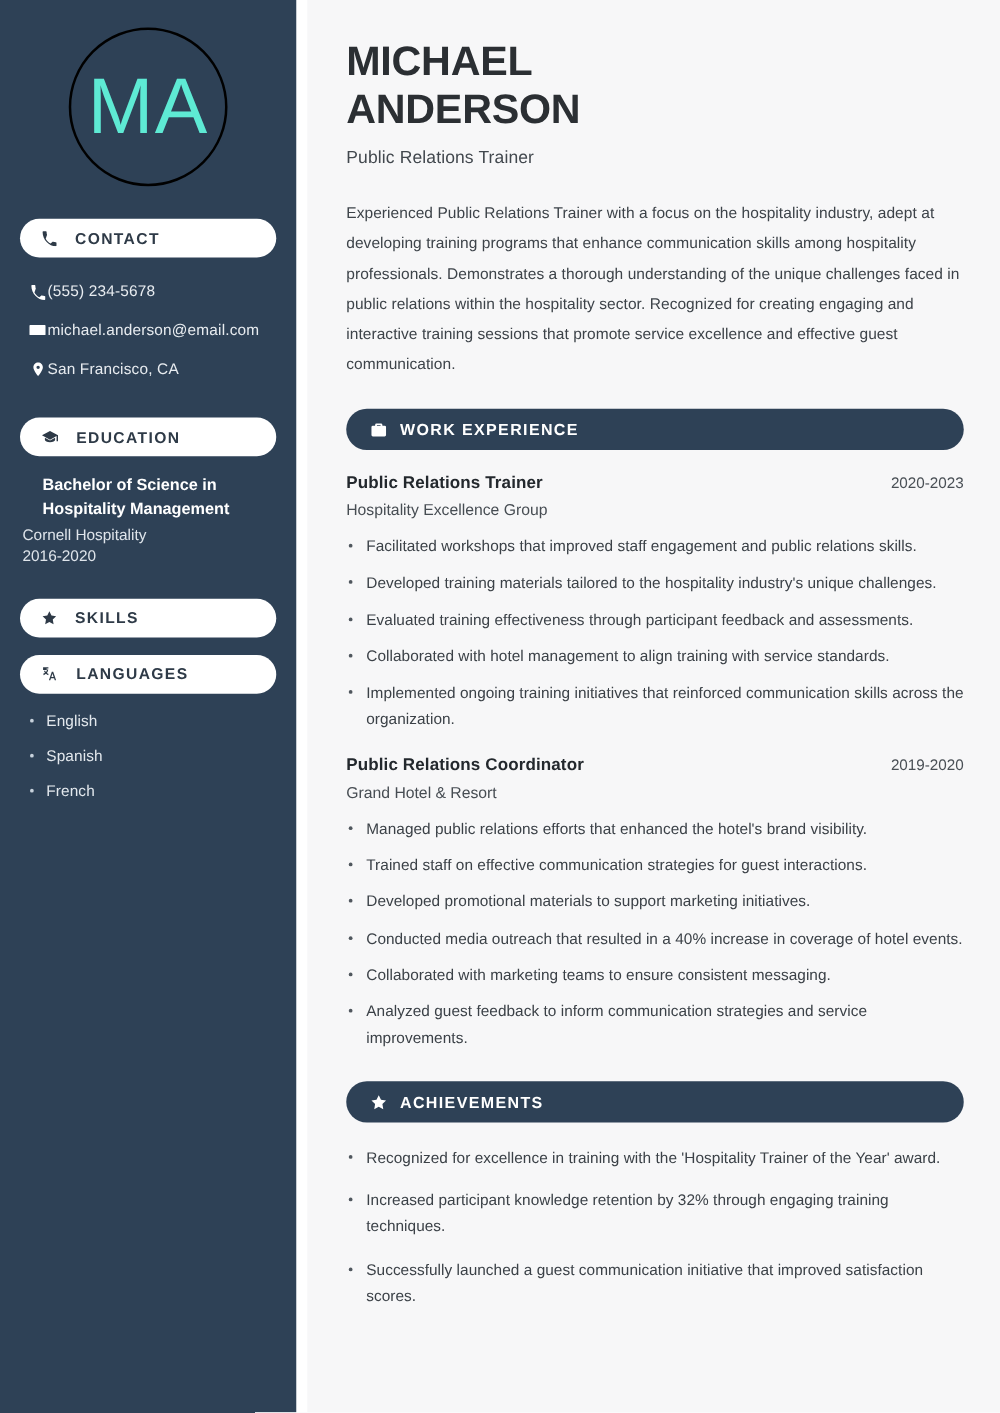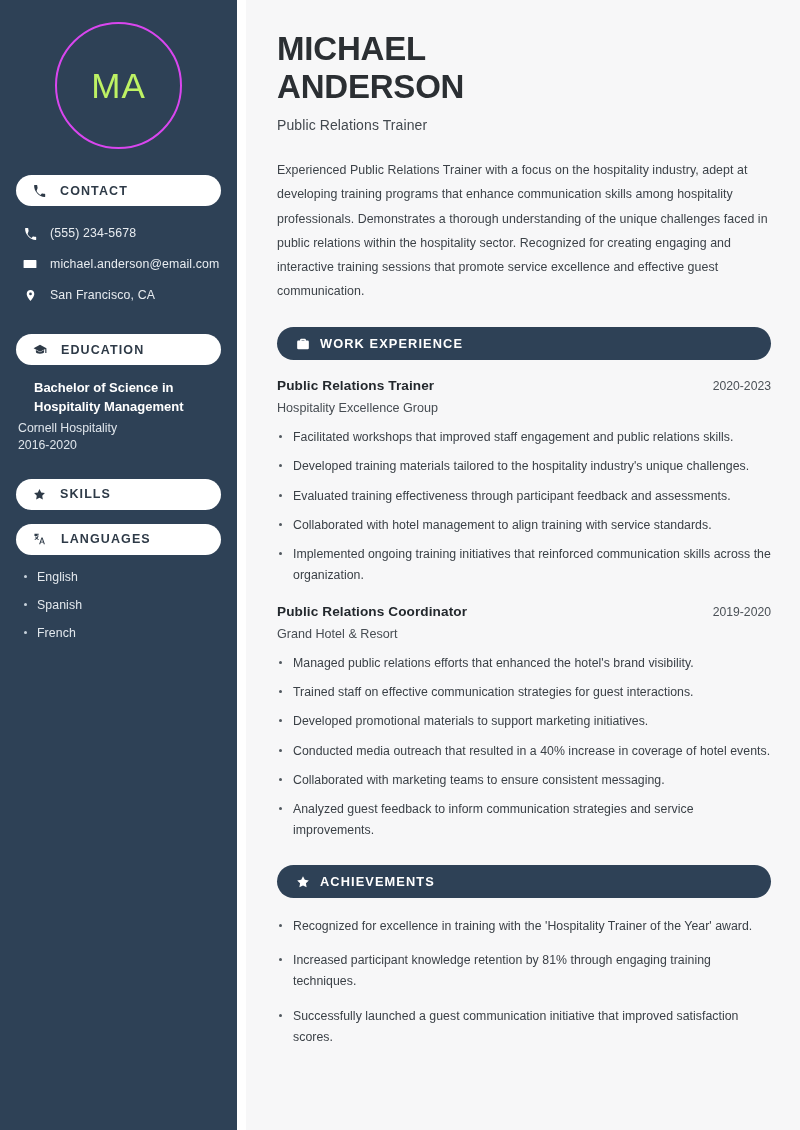--- a/index.html
+++ b/index.html
@@ -34,26 +34,26 @@
 
   .monogram-wrap {
     display:flex;
     justify-content:center;
     margin-top:22px;
     margin-bottom:26px;
   }
   .monogram {
     width:127px; height:127px;
     border-radius:50%;
-    border:2px solid #d946ef;
+    border:2px solid #000000;
     display:flex; align-items:center; justify-content:center;
-    font-size:35px;
+    font-size:63px;
     font-weight:400;
     letter-spacing:1px;
-    color:#bef264;
+    color:#5eead4;
     line-height:1;
   }
 
   
   .pill {
     background:#ffffff;
     color:#2e3a47;
     border-radius:40px;
     height:31px;
     display:flex;
@@ -65,21 +65,20 @@
     letter-spacing:1.1px;
     margin-bottom:14px;
   }
   .pill .ic { display:flex; align-items:center; }
   .pill svg { display:block; }
 
   .contact-list { margin-bottom:26px; }
   .contact-row {
     display:flex;
     align-items:center;
-    gap:12px;
     min-height:26px;
     margin-bottom:5px;
     padding-left:6px;
   }
   .contact-row .ic {
     width:16px; flex:0 0 16px;
     display:flex; align-items:center; justify-content:center;
   }
   .contact-row .txt {
     font-size:12.3px;
@@ -357,18 +356,18 @@
     <div class="sec-header">
       <span class="ic">
         <svg width="14" height="14" viewBox="0 0 24 24" fill="#ffffff">
             <path d="M12 2l3.1 6.3 6.9 1-5 4.9 1.2 6.9L12 17.8 5.8 21.1 7 14.2l-5-4.9 6.9-1L12 2z"></path>
           </svg>
       </span>
       <span>ACHIEVEMENTS</span>
     </div>
     <ul class="bullets loose">
       <li>Recognized for excellence in training with the 'Hospitality Trainer of the Year' award.</li>
-      <li>Increased participant knowledge retention by 81% through engaging training techniques.</li>
+      <li>Increased participant knowledge retention by 32% through engaging training techniques.</li>
       <li>Successfully launched a guest communication initiative that improved satisfaction scores.</li>
     </ul>
 
   </main>
 </div>
 
 </body></html>

